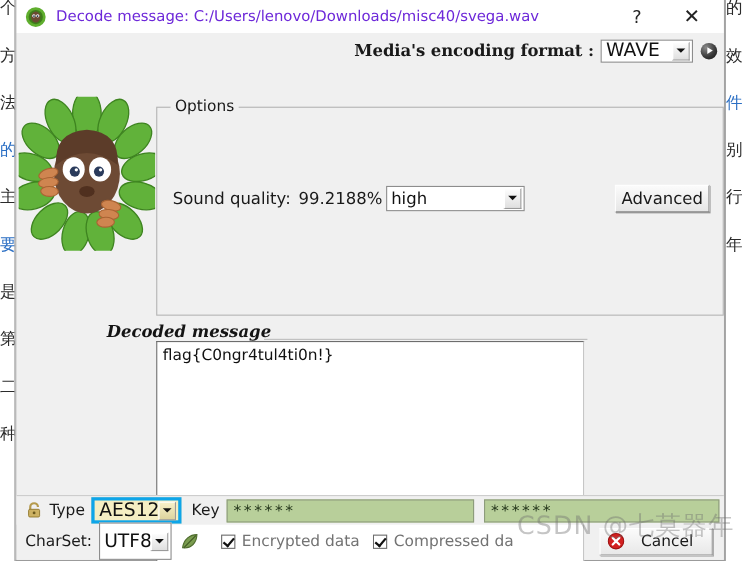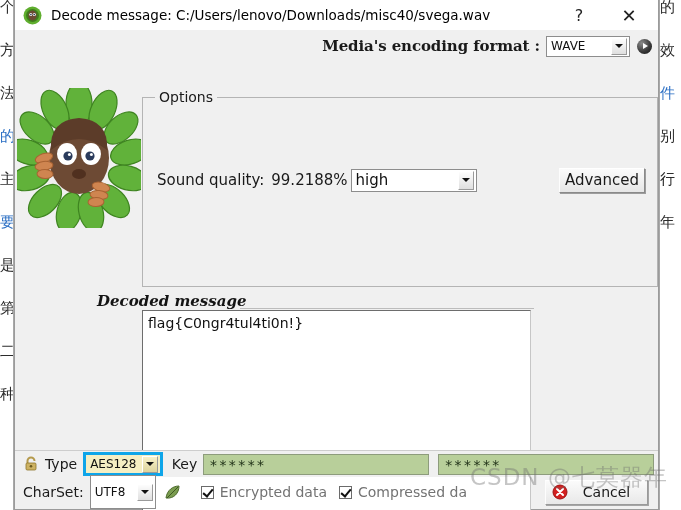--- a/index.html
+++ b/index.html
@@ -69,21 +69,21 @@
     position: relative;
   }
   #app-icon {
     width: 19px; height: 19px;
     margin-right: 9px;
     flex: 0 0 auto;
     position: relative;
   }
   #title-text {
     font-size: 13.5px;
-    color: #000000;
+    color: #6d28d9;
     font-family: "DejaVu Sans", sans-serif;
     white-space: nowrap;
   }
   .tb-btn {
     position: absolute;
     top: 0;
     height: 30px;
     width: 42px;
     display: flex;
     align-items: center;
@@ -124,21 +124,21 @@
     margin-right: 6px;
     letter-spacing: -0.1px;
   }
   .combo {
     background: #ffffff;
     border: 1px solid #8d8d8d;
     height: 21px;
     display: inline-flex;
     align-items: center;
     box-sizing: border-box;
-    font-size: 12px;
+    font-size: 17px;
     color: #111;
     font-family: "DejaVu Sans", sans-serif;
     position: relative;
   }
   .combo .combo-val {
     padding: 0 4px;
     flex: 1 1 auto;
     white-space: nowrap;
     overflow: hidden;
   }

